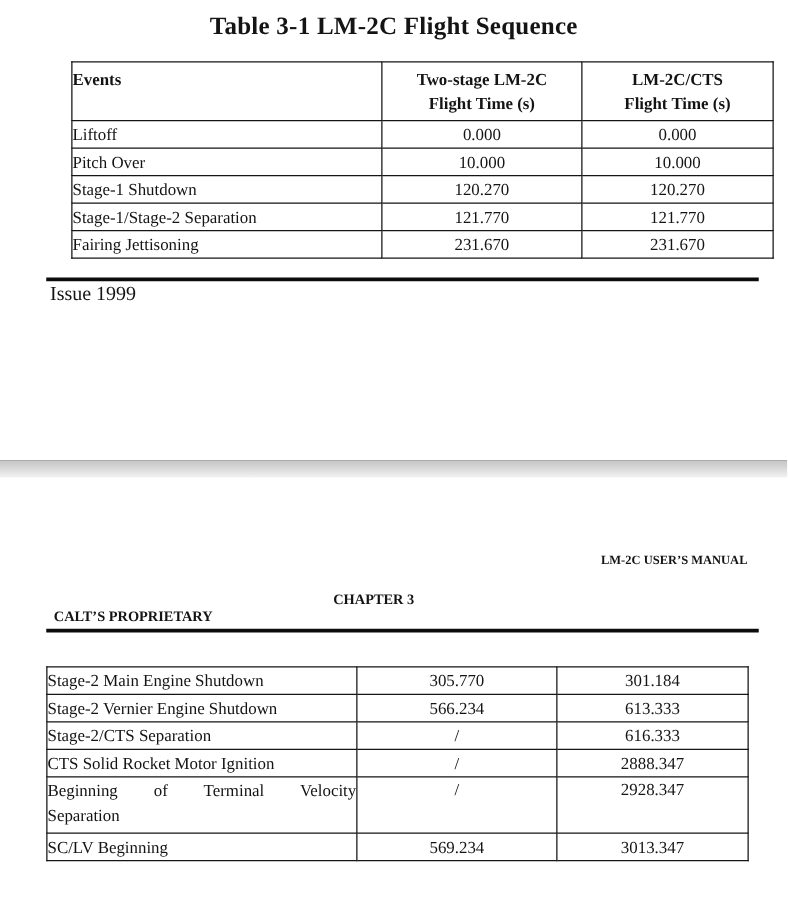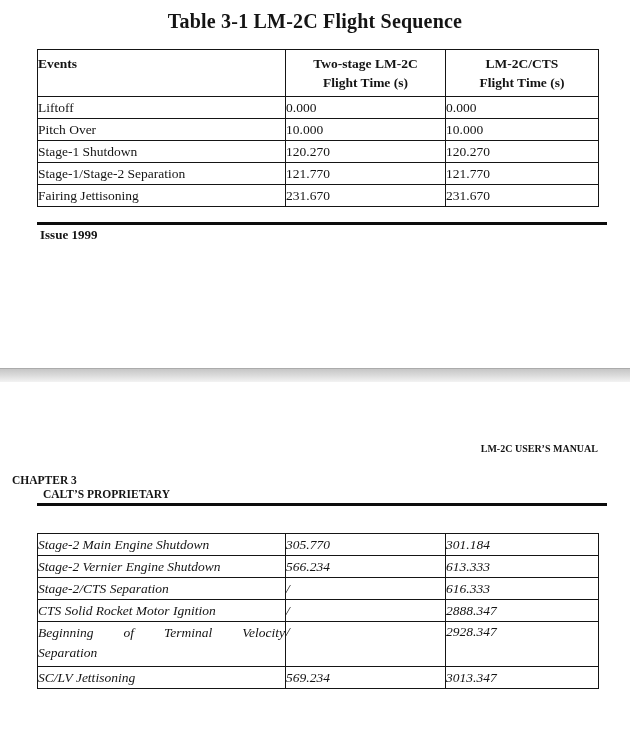--- a/index.html
+++ b/index.html
@@ -31,22 +31,22 @@
 
   table.flight-table {
     position: absolute;
     left: 37px;
     border-collapse: collapse;
     table-layout: fixed;
     width: 561px;
     font-size: 13.5px;
     color: #141414;
   }
-  #table1 { top: 49px; }
-  #table2 { top: 533px; font-style: italic; }
+  #table1 { top: 49px; margin-left: 20px; }
+  #table2 { top: 533px; }
 
   table.flight-table th,
   table.flight-table td {
     border: 1.5px solid #151515;
     padding: 0;
     overflow: hidden;
   }
   col.c-event { width: 248px; }
   col.c-two   { width: 160px; }
   col.c-cts   { width: 153px; }
@@ -65,21 +65,21 @@
   th.th-events .hline { text-align: left; }
 
   table.flight-table td { height: 21px; }
   td.event-cell {
     text-align: left;
     padding-left: 9px;
     padding-right: 9px;
     vertical-align: middle;
   }
   td.value-cell {
-    text-align: left;
+    text-align: center;
     vertical-align: middle;
   }
   tr.tall-row td { height: 42px; vertical-align: top; }
   tr.tall-row td.event-cell { padding-top: 1px; }
   tr.tall-row td.value-cell { padding-top: 2px; }
   .event-line { line-height: 20px; }
   .justify-line {
     text-align: justify;
     text-align-last: justify;
     line-height: 20px;
@@ -91,22 +91,22 @@
     left: 37px;
     width: 570px;
     height: 3px;
     background: #0c0c0c;
   }
   #footer-rule-1 { top: 222px; }
   .issue-label {
     position: absolute;
     left: 40px;
     top: 227px;
-    font-size: 13px;
-    font-weight: bold;
+    font-size: 16px;
+    font-weight: normal;
   }
   .page-number {
     position: absolute;
     left: 0;
     top: 228px;
     width: 606px;
     text-align: right;
     font-size: 10.5px;
     padding-left: 40px;
   }
@@ -127,24 +127,24 @@
     position: absolute;
     left: 0;
     top: 443px;
     width: 598px;
     text-align: right;
     font-size: 10px;
     font-weight: bold;
   }
   .chapter-label {
     position: absolute;
-    left: 12px;
+    left: 0;
     top: 474px;
     width: 598px;
-    text-align: left;
+    text-align: center;
     font-size: 11.5px;
     font-weight: bold;
   }
   .proprietary-label {
     position: absolute;
     left: 43px;
     top: 488px;
     font-size: 11.5px;
     font-weight: bold;
   }
@@ -266,21 +266,21 @@
         <tr class="tall-row">
           <td class="event-cell">
             <div class="justify-line">Beginning of Terminal Velocity</div>
             <div class="event-line">Separation</div>
           </td>
           <td class="value-cell">/</td>
           <td class="value-cell">2928.347</td>
         </tr>
         <tr>
           <td class="event-cell">
-            <div class="event-line">SC/LV Jettisoning</div>
+            <div class="event-line">SC/LV Beginning</div>
           </td>
           <td class="value-cell">569.234</td>
           <td class="value-cell">3013.347</td>
         </tr>
       </tbody>
   </table>
 
 </div>
 
 </body></html>

